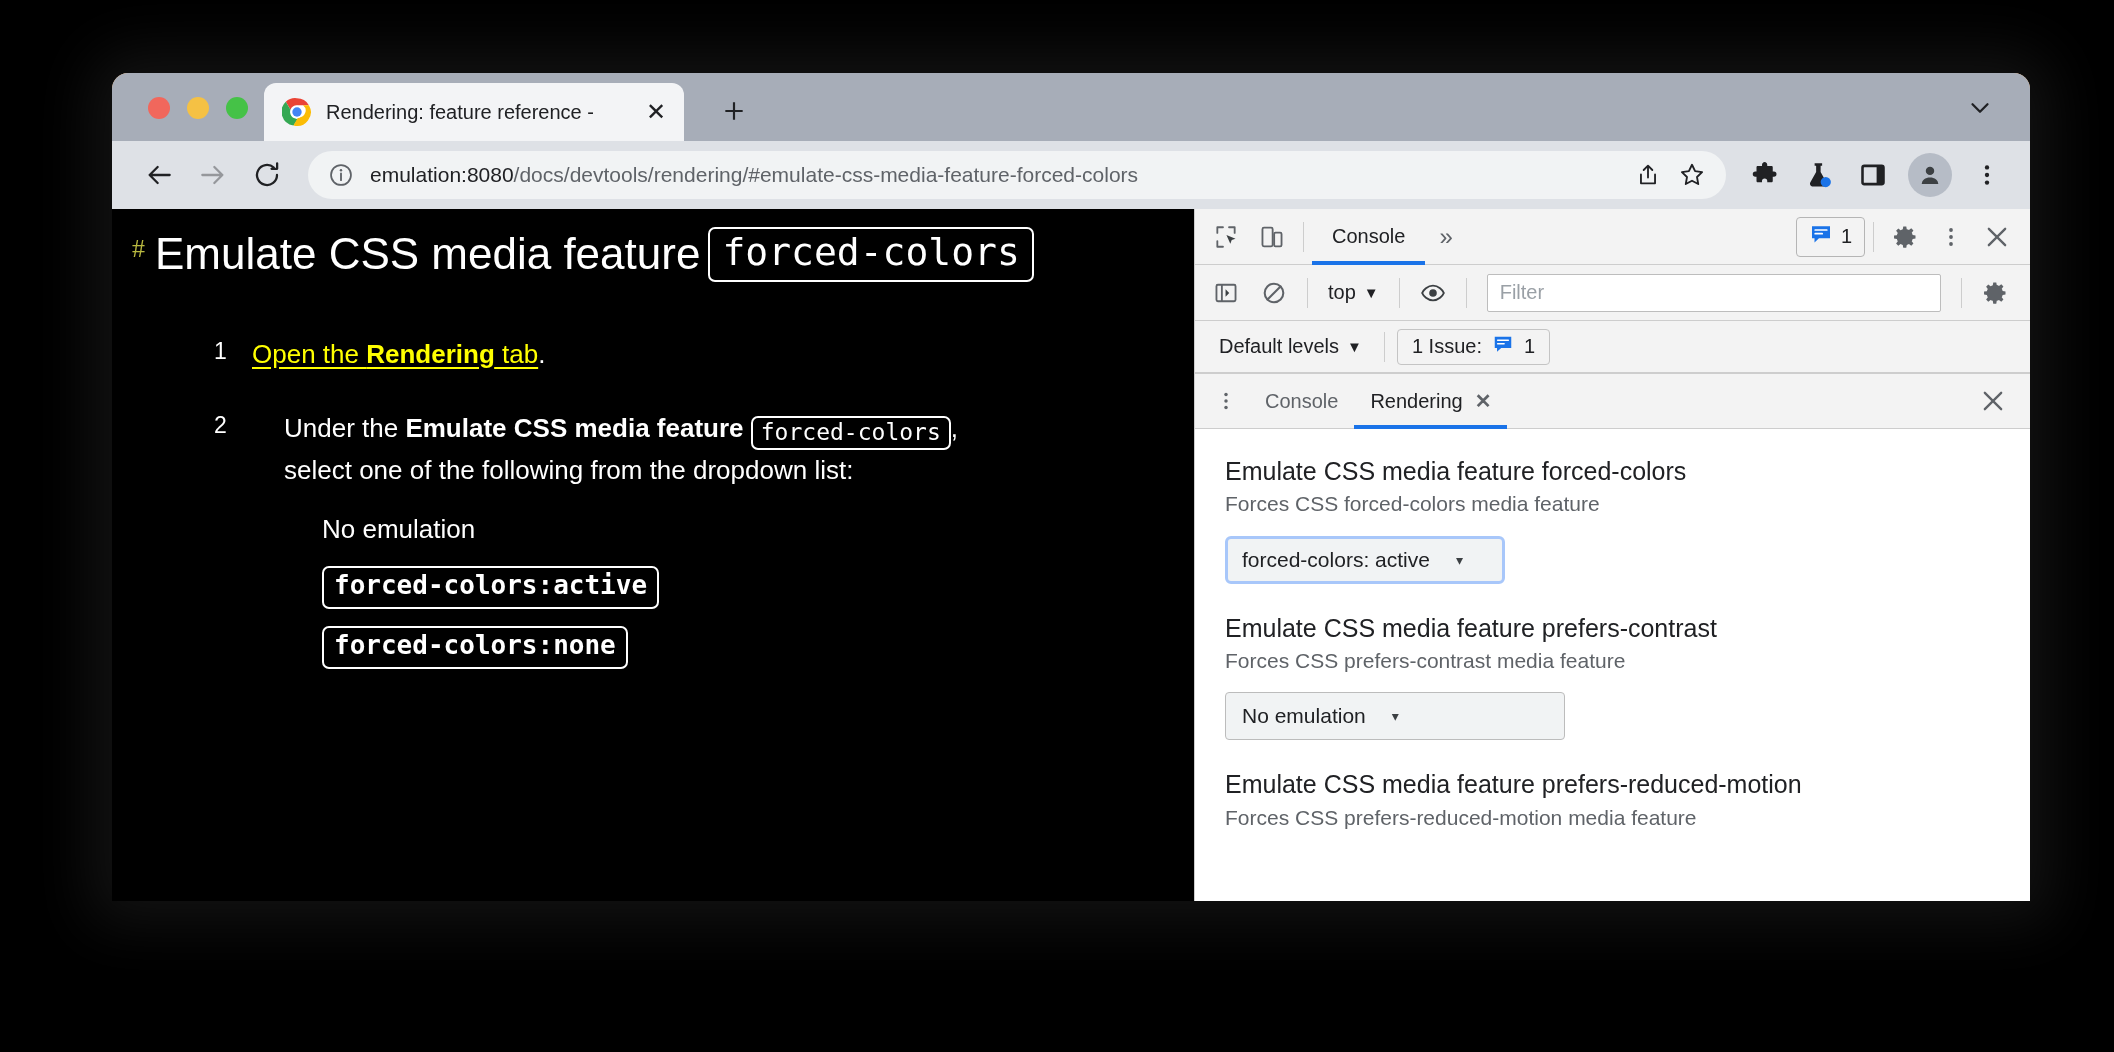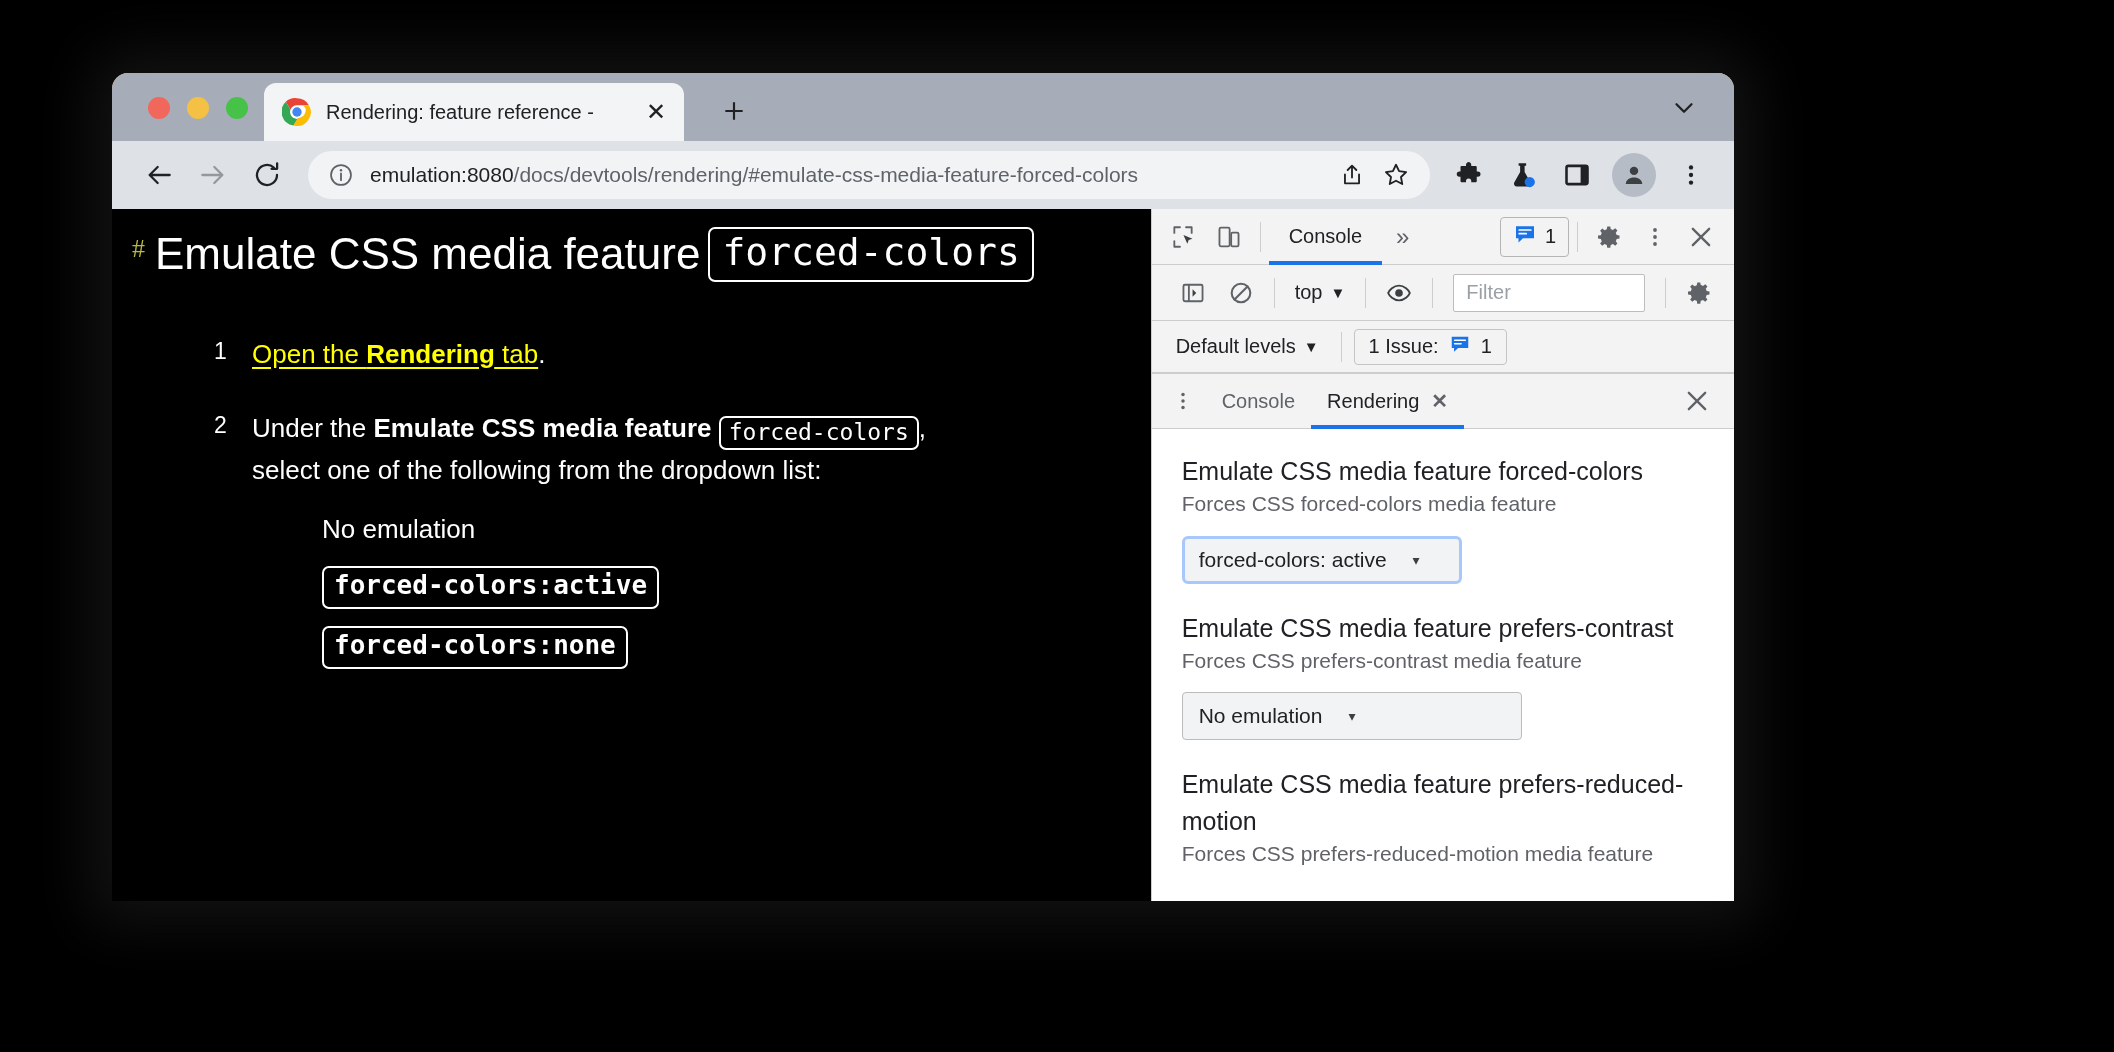--- a/index.html
+++ b/index.html
@@ -9,21 +9,21 @@
     font-family: "Liberation Sans", sans-serif;
     overflow: hidden;
   }
 
   
   #canvas { position: relative; width: 2114px; height: 1052px; background: #000; }
 
   #browser-window {
     position: absolute;
     left: 112px; top: 73px;
-    width: 1622px; height: 828px;
+    width: 1918px; height: 828px;
     background: #fdba74;
     border-radius: 16px 16px 0 0;
     box-shadow: 0 0 60px 22px rgba(20,20,20,0.95),
                 0 0 120px 50px rgba(0,0,0,0.85);
     overflow: hidden;
   }
 
   
   #tab-strip {
     position: relative;
@@ -191,21 +191,21 @@
     left: 82px; top: 0;
     font-size: 23px;
     color: #ffffff;
   }
   #steps a.yellow-link {
     color: #ffff00;
     text-decoration: underline;
     text-underline-offset: 4px;
   }
   #steps a.yellow-link b { font-weight: 700; }
-  .step-line { display: block; }
+  .step-line { display: block; margin-left: 32px; }
   .step-line .code-badge { font-size: 23px; vertical-align: -3px; padding: 1px 8px 3px; }
   .sublist { list-style: none; margin: 18px 0 0 70px; padding: 0; }
   .sublist li { font-size: 26px; margin-bottom: 16px; }
   .sublist li .code-badge { font-size: 26px; padding: 3px 10px 6px; font-weight: bold; }
 
   
   #devtools {
     flex: 1 1 auto;
     background: #ffffff;
     display: flex; flex-direction: column;
@@ -245,21 +245,21 @@
   .spacer { flex: 1 1 auto; }
   #issues-badge {
     display: flex; align-items: center; gap: 8px;
     border: 1px solid #b5b5b5;
     border-radius: 4px;
     padding: 4px 12px;
     height: 40px;
     font-size: 20px;
   }
 
-  #dt-console-toolbar { height: 56px; padding: 0 12px 0 18px; gap: 2px; }
+  #dt-console-toolbar { height: 56px; padding: 0 12px 0 8px; gap: 2px; }
   .dt-dropdown {
     display: flex; align-items: center; gap: 8px;
     font-size: 20px; color: #202124;
     padding: 0 10px; height: 40px;
   }
   #filter-input {
     flex: 1 1 auto;
     height: 38px;
     background: #ffffff;
     border: 1px solid #bdbdbd;

